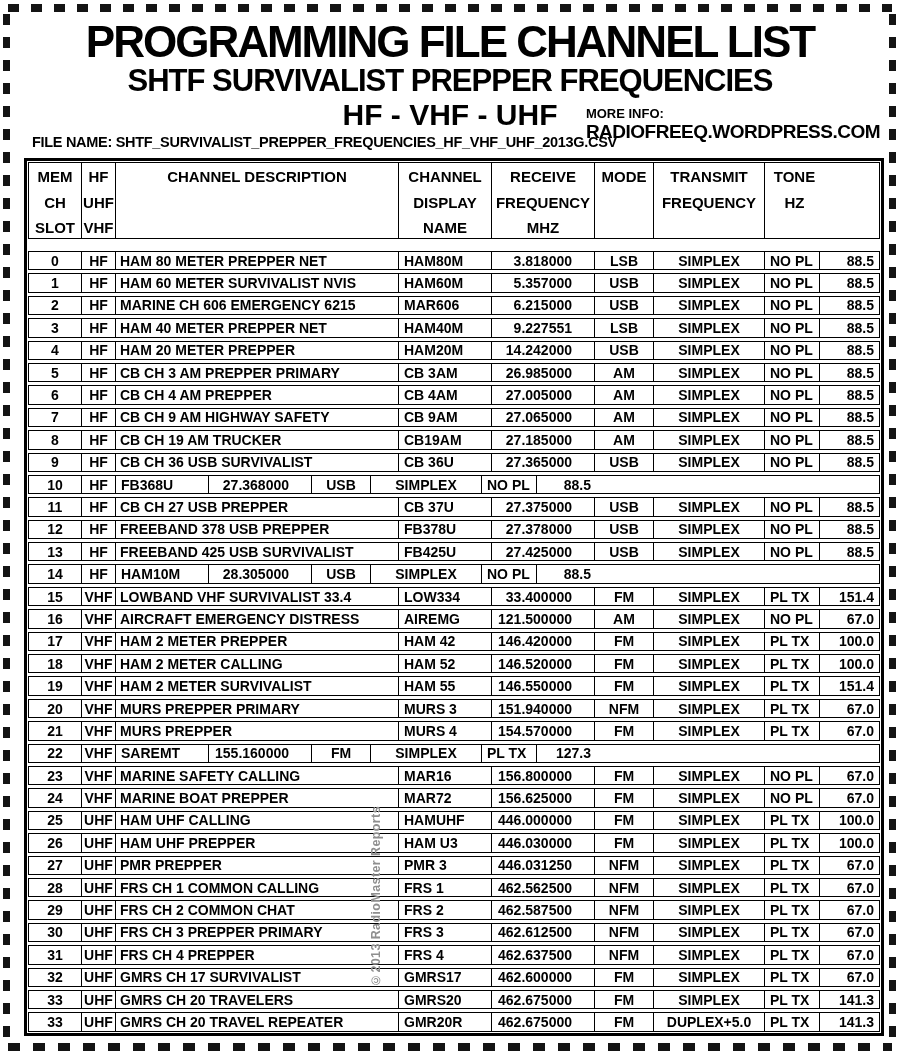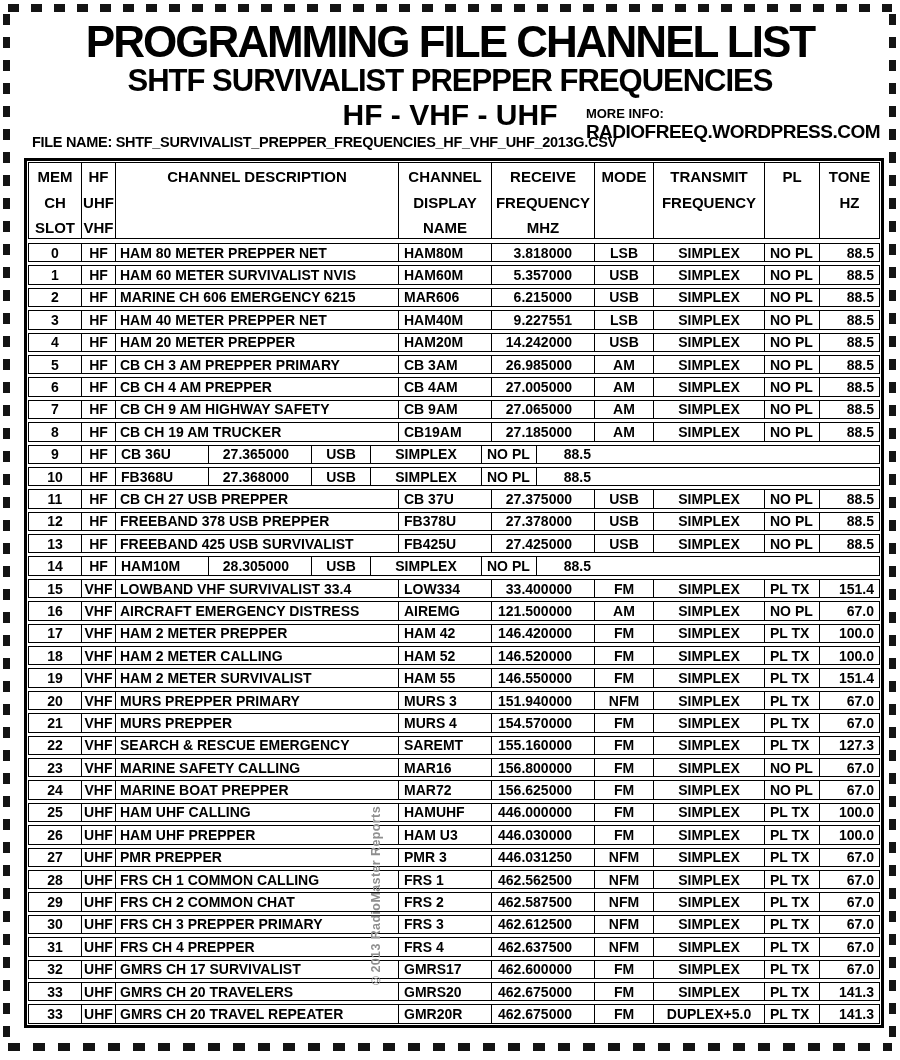--- a/index.html
+++ b/index.html
@@ -31,21 +31,21 @@
     letter-spacing:-0.3px;white-space:nowrap;}
 
   
   .table{position:absolute;left:24px;top:158px;width:860px;box-sizing:border-box;
     border:3px solid #000;padding:1px;background:#fff;}
   .trow{display:flex;box-sizing:border-box;width:852px;border:1px solid #000;
     background:#fff;}
   .cell{box-sizing:border-box;border-right:1px solid #000;overflow:hidden;}
   .trow .cell:last-child{border-right:none;}
 
-  .thead{height:77px;margin-bottom:4px;}
+  .thead{height:77px;margin-bottom:12px;}
   .thead .cell{display:block;white-space:pre-line;text-align:center;
     padding:1px 0 0 0;font-size:15px;font-weight:bold;line-height:25.5px;}
 
   .tbody .trow{height:19.4px;margin-bottom:3px;}
   .tbody .trow:last-child{margin-bottom:0;}
   .tbody .cell{display:flex;align-items:center;font-size:14px;font-weight:bold;
     white-space:nowrap;line-height:1;}
 
   .c0{flex:0 0 53px;justify-content:center;}
   .c1{flex:0 0 34px;justify-content:center;}
@@ -92,21 +92,20 @@
       <div class="cell c2">CHANNEL DESCRIPTION</div>
       <div class="cell c3">CHANNEL
 DISPLAY
 NAME</div>
       <div class="cell c4">RECEIVE
 FREQUENCY
 MHZ</div>
       <div class="cell c5">MODE</div>
       <div class="cell c6">TRANSMIT
 FREQUENCY</div>
-      <div class="cell c7">PL</div>
       <div class="cell c8">TONE
 HZ</div>
     </div>
   <div class="tbody">
       <div class="trow">
         <div class="cell c0">0</div>
         <div class="cell c1">HF</div>
         <div class="cell c2">HAM 80 METER PREPPER NET</div>
         <div class="cell c3">HAM80M</div>
         <div class="cell c4">3.818000</div>
@@ -199,20 +198,21 @@
         <div class="cell c3">CB19AM</div>
         <div class="cell c4">27.185000</div>
         <div class="cell c5">AM</div>
         <div class="cell c6">SIMPLEX</div>
         <div class="cell c7">NO PL</div>
         <div class="cell c8">88.5</div>
       </div>
       <div class="trow">
         <div class="cell c0">9</div>
         <div class="cell c1">HF</div>
+        <div class="cell c2">CB CH 36 USB SURVIVALIST</div>
         <div class="cell c3">CB 36U</div>
         <div class="cell c4">27.365000</div>
         <div class="cell c5">USB</div>
         <div class="cell c6">SIMPLEX</div>
         <div class="cell c7">NO PL</div>
         <div class="cell c8">88.5</div>
       </div>
       <div class="trow">
         <div class="cell c0">10</div>
         <div class="cell c1">HF</div>
@@ -339,21 +339,20 @@
         <div class="cell c3">MURS 4</div>
         <div class="cell c4">154.570000</div>
         <div class="cell c5">FM</div>
         <div class="cell c6">SIMPLEX</div>
         <div class="cell c7">PL TX</div>
         <div class="cell c8">67.0</div>
       </div>
       <div class="trow">
         <div class="cell c0">22</div>
         <div class="cell c1">VHF</div>
-        <div class="cell c2">SEARCH &amp; RESCUE EMERGENCY</div>
         <div class="cell c3">SAREMT</div>
         <div class="cell c4">155.160000</div>
         <div class="cell c5">FM</div>
         <div class="cell c6">SIMPLEX</div>
         <div class="cell c7">PL TX</div>
         <div class="cell c8">127.3</div>
       </div>
       <div class="trow">
         <div class="cell c0">23</div>
         <div class="cell c1">VHF</div>

